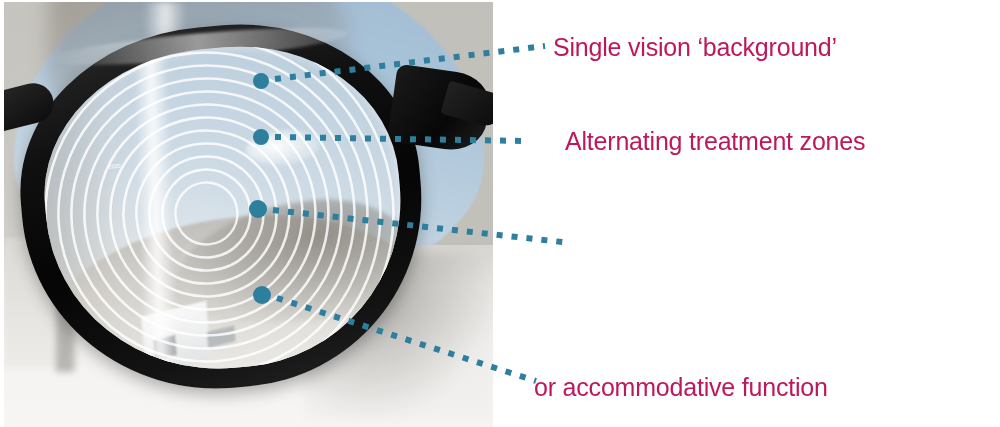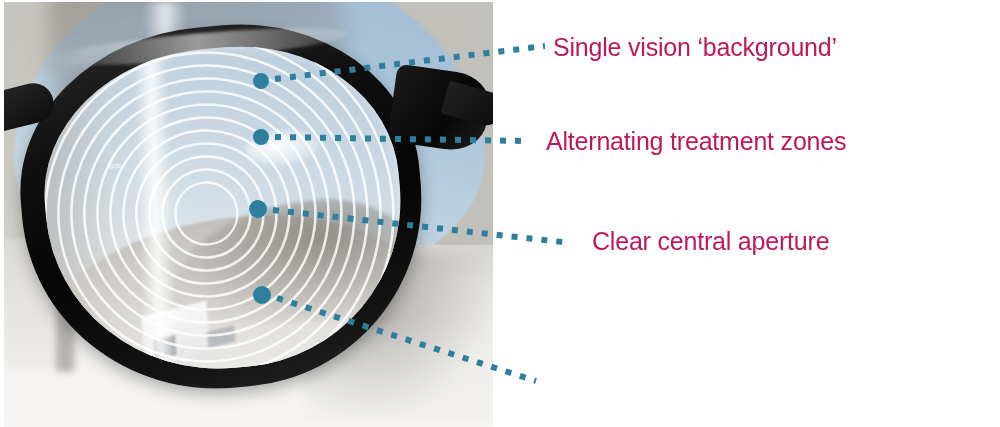--- a/index.html
+++ b/index.html
@@ -232,21 +232,21 @@
     position: absolute;
     color: #be185d;
     font-family: "Liberation Sans", sans-serif;
     font-weight: normal;
     font-size: 25px;
     line-height: 38px;
     letter-spacing: -0.2px;
     white-space: nowrap;
   }
   #label-0 { left: 553px; top: 28px; }
-  #label-1 { left: 546px; top: 122px; text-align: right; }
+  #label-1 { left: 565px; top: 122px; text-align: right; }
   #label-2 { left: 592px; top: 222px; }
   #label-3 { left: 534px; top: 330px; white-space: normal; width: 470px; }
 </style>
 </head>
 <body>
 
 <div id="figure">
 
   <div id="photo">
     <div class="bg-wallL"></div>
@@ -301,19 +301,19 @@
       <line x1="273" y1="210" x2="571" y2="243" stroke="#2d7f9d" stroke-width="6" stroke-dasharray="6 9" stroke-linecap="butt"></line>
       <circle cx="258" cy="209" r="9" fill="#2d7f9d"></circle>
       <line x1="277" y1="298" x2="536" y2="381" stroke="#2d7f9d" stroke-width="6" stroke-dasharray="6 9" stroke-linecap="butt"></line>
       <circle cx="262" cy="295" r="9" fill="#2d7f9d"></circle>
     </svg>
 
   <div class="label" id="label-0">Single vision ‘background’</div>
 
   <div class="label" id="label-1">Alternating treatment zones</div>
 
-  <div class="label" id="label-2">Clear central aperture</div>
 
   <div class="label" id="label-3">
     <br>
+    <span>or accommodative function</span>
   </div>
 
 </div>
 
 </body></html>

